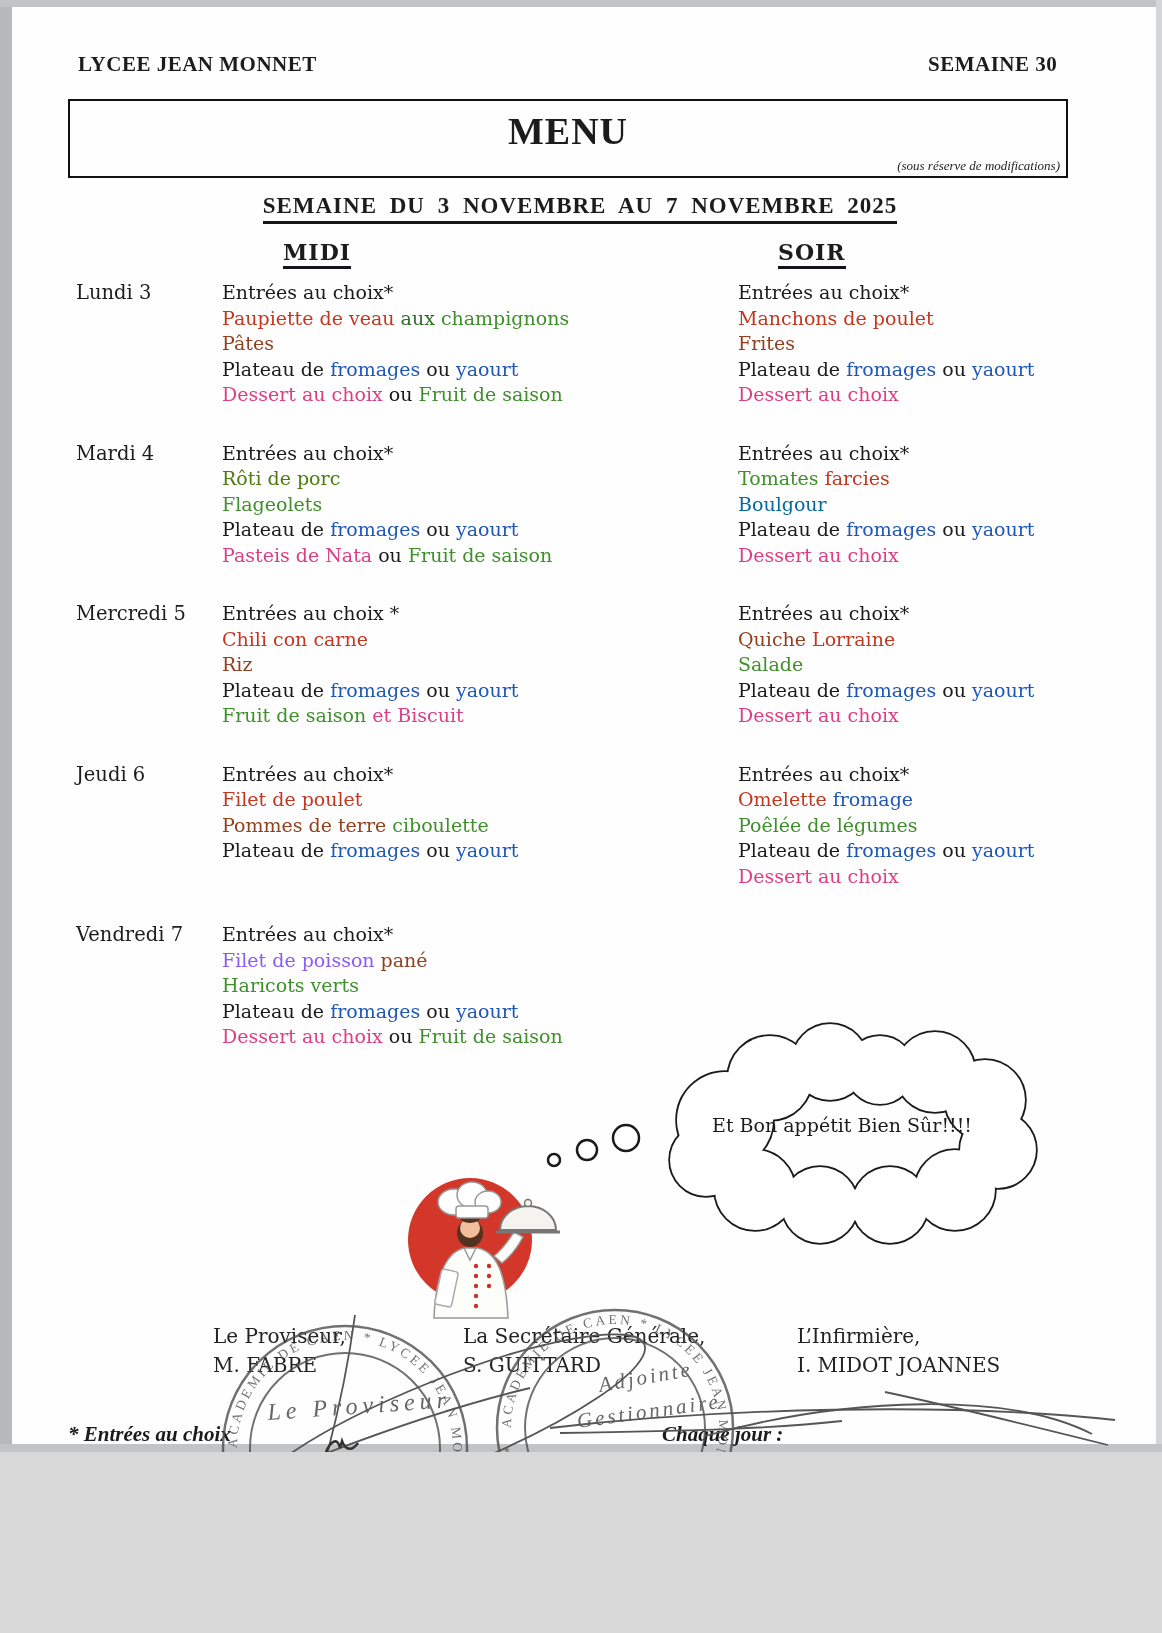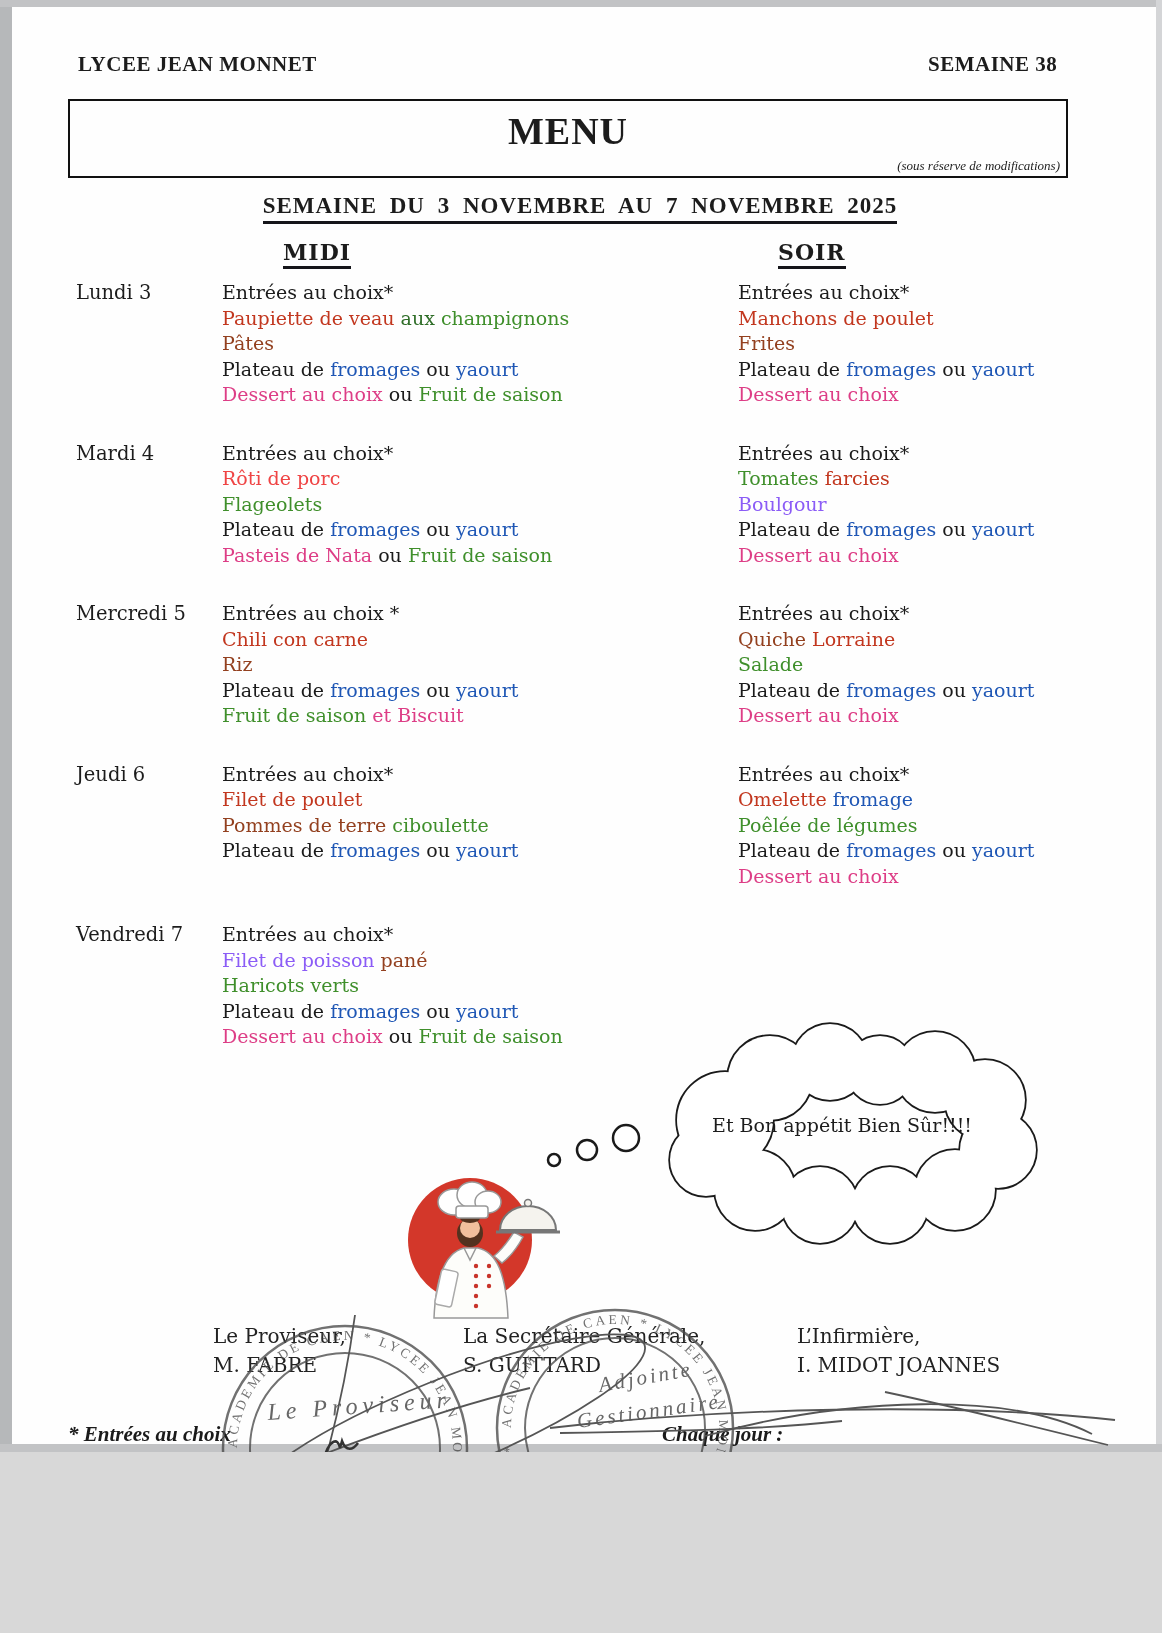--- a/index.html
+++ b/index.html
@@ -53,21 +53,21 @@
 </head>
 <body>
 
 <div class="page">
   <div class="edge-left"></div>
   <div class="edge-top"></div>
   <div class="edge-right"></div>
   <div class="edge-bottom"></div>
 
   <div class="hdr hdr-left">LYCEE JEAN MONNET</div>
-  <div class="hdr hdr-right">SEMAINE 38</div>
+  <div class="hdr hdr-right">SEMAINE 30</div>
 
   <div class="menu-box">
     <div class="menu-title">MENU</div>
     <div class="disclaimer">(sous réserve de modifications)</div>
   </div>
 
   <div class="week-title-wrap">
     <span class="week-title">SEMAINE DU 3 NOVEMBRE AU 7 NOVEMBRE 2025</span>
   </div>
 
@@ -89,29 +89,29 @@
           <div class="menu-line"><span style="color: rgb(194, 55, 31);">Manchons de poulet</span></div>
           <div class="menu-line"><span style="color: rgb(147, 64, 31);">Frites</span></div>
           <div class="menu-line"><span style="color: rgb(27, 27, 27);">Plateau de </span><span style="color: rgb(31, 87, 181);">fromages</span><span style="color: rgb(27, 27, 27);"> ou </span><span style="color: rgb(31, 87, 181);">yaourt</span></div>
           <div class="menu-line"><span style="color: rgb(221, 61, 134);">Dessert au choix</span></div>
         </div>
       </div>
       <div class="day-block">
         <div class="day-label">Mardi 4</div>
         <div class="day-col">
           <div class="menu-line"><span style="color: rgb(27, 27, 27);">Entrées au choix*</span></div>
-          <div class="menu-line"><span style="color: #ef4444;">Rôti de porc</span></div>
+          <div class="menu-line"><span style="color: #4d7c0f;">Rôti de porc</span></div>
           <div class="menu-line"><span style="color: rgb(63, 143, 43);">Flageolets</span></div>
           <div class="menu-line"><span style="color: rgb(27, 27, 27);">Plateau de </span><span style="color: rgb(31, 87, 181);">fromages</span><span style="color: rgb(27, 27, 27);"> ou </span><span style="color: rgb(31, 87, 181);">yaourt</span></div>
           <div class="menu-line"><span style="color: rgb(221, 61, 134);">Pasteis de Nata</span><span style="color: rgb(27, 27, 27);"> ou </span><span style="color: rgb(63, 143, 43);">Fruit de saison</span></div>
         </div>
         <div class="day-col">
           <div class="menu-line"><span style="color: rgb(27, 27, 27);">Entrées au choix*</span></div>
           <div class="menu-line"><span style="color: rgb(63, 143, 43);">Tomates</span><span style="color: rgb(194, 55, 31);"> farcies</span></div>
-          <div class="menu-line"><span style="color: #8b5cf6;">Boulgour</span></div>
+          <div class="menu-line"><span style="color: #0369a1;">Boulgour</span></div>
           <div class="menu-line"><span style="color: rgb(27, 27, 27);">Plateau de </span><span style="color: rgb(31, 87, 181);">fromages</span><span style="color: rgb(27, 27, 27);"> ou </span><span style="color: rgb(31, 87, 181);">yaourt</span></div>
           <div class="menu-line"><span style="color: rgb(221, 61, 134);">Dessert au choix</span></div>
         </div>
       </div>
       <div class="day-block">
         <div class="day-label">Mercredi 5</div>
         <div class="day-col">
           <div class="menu-line"><span style="color: rgb(27, 27, 27);">Entrées au choix *</span></div>
           <div class="menu-line"><span style="color: rgb(194, 55, 31);">Chili con carne</span></div>
           <div class="menu-line"><span style="color: rgb(147, 64, 31);">Riz</span></div>

